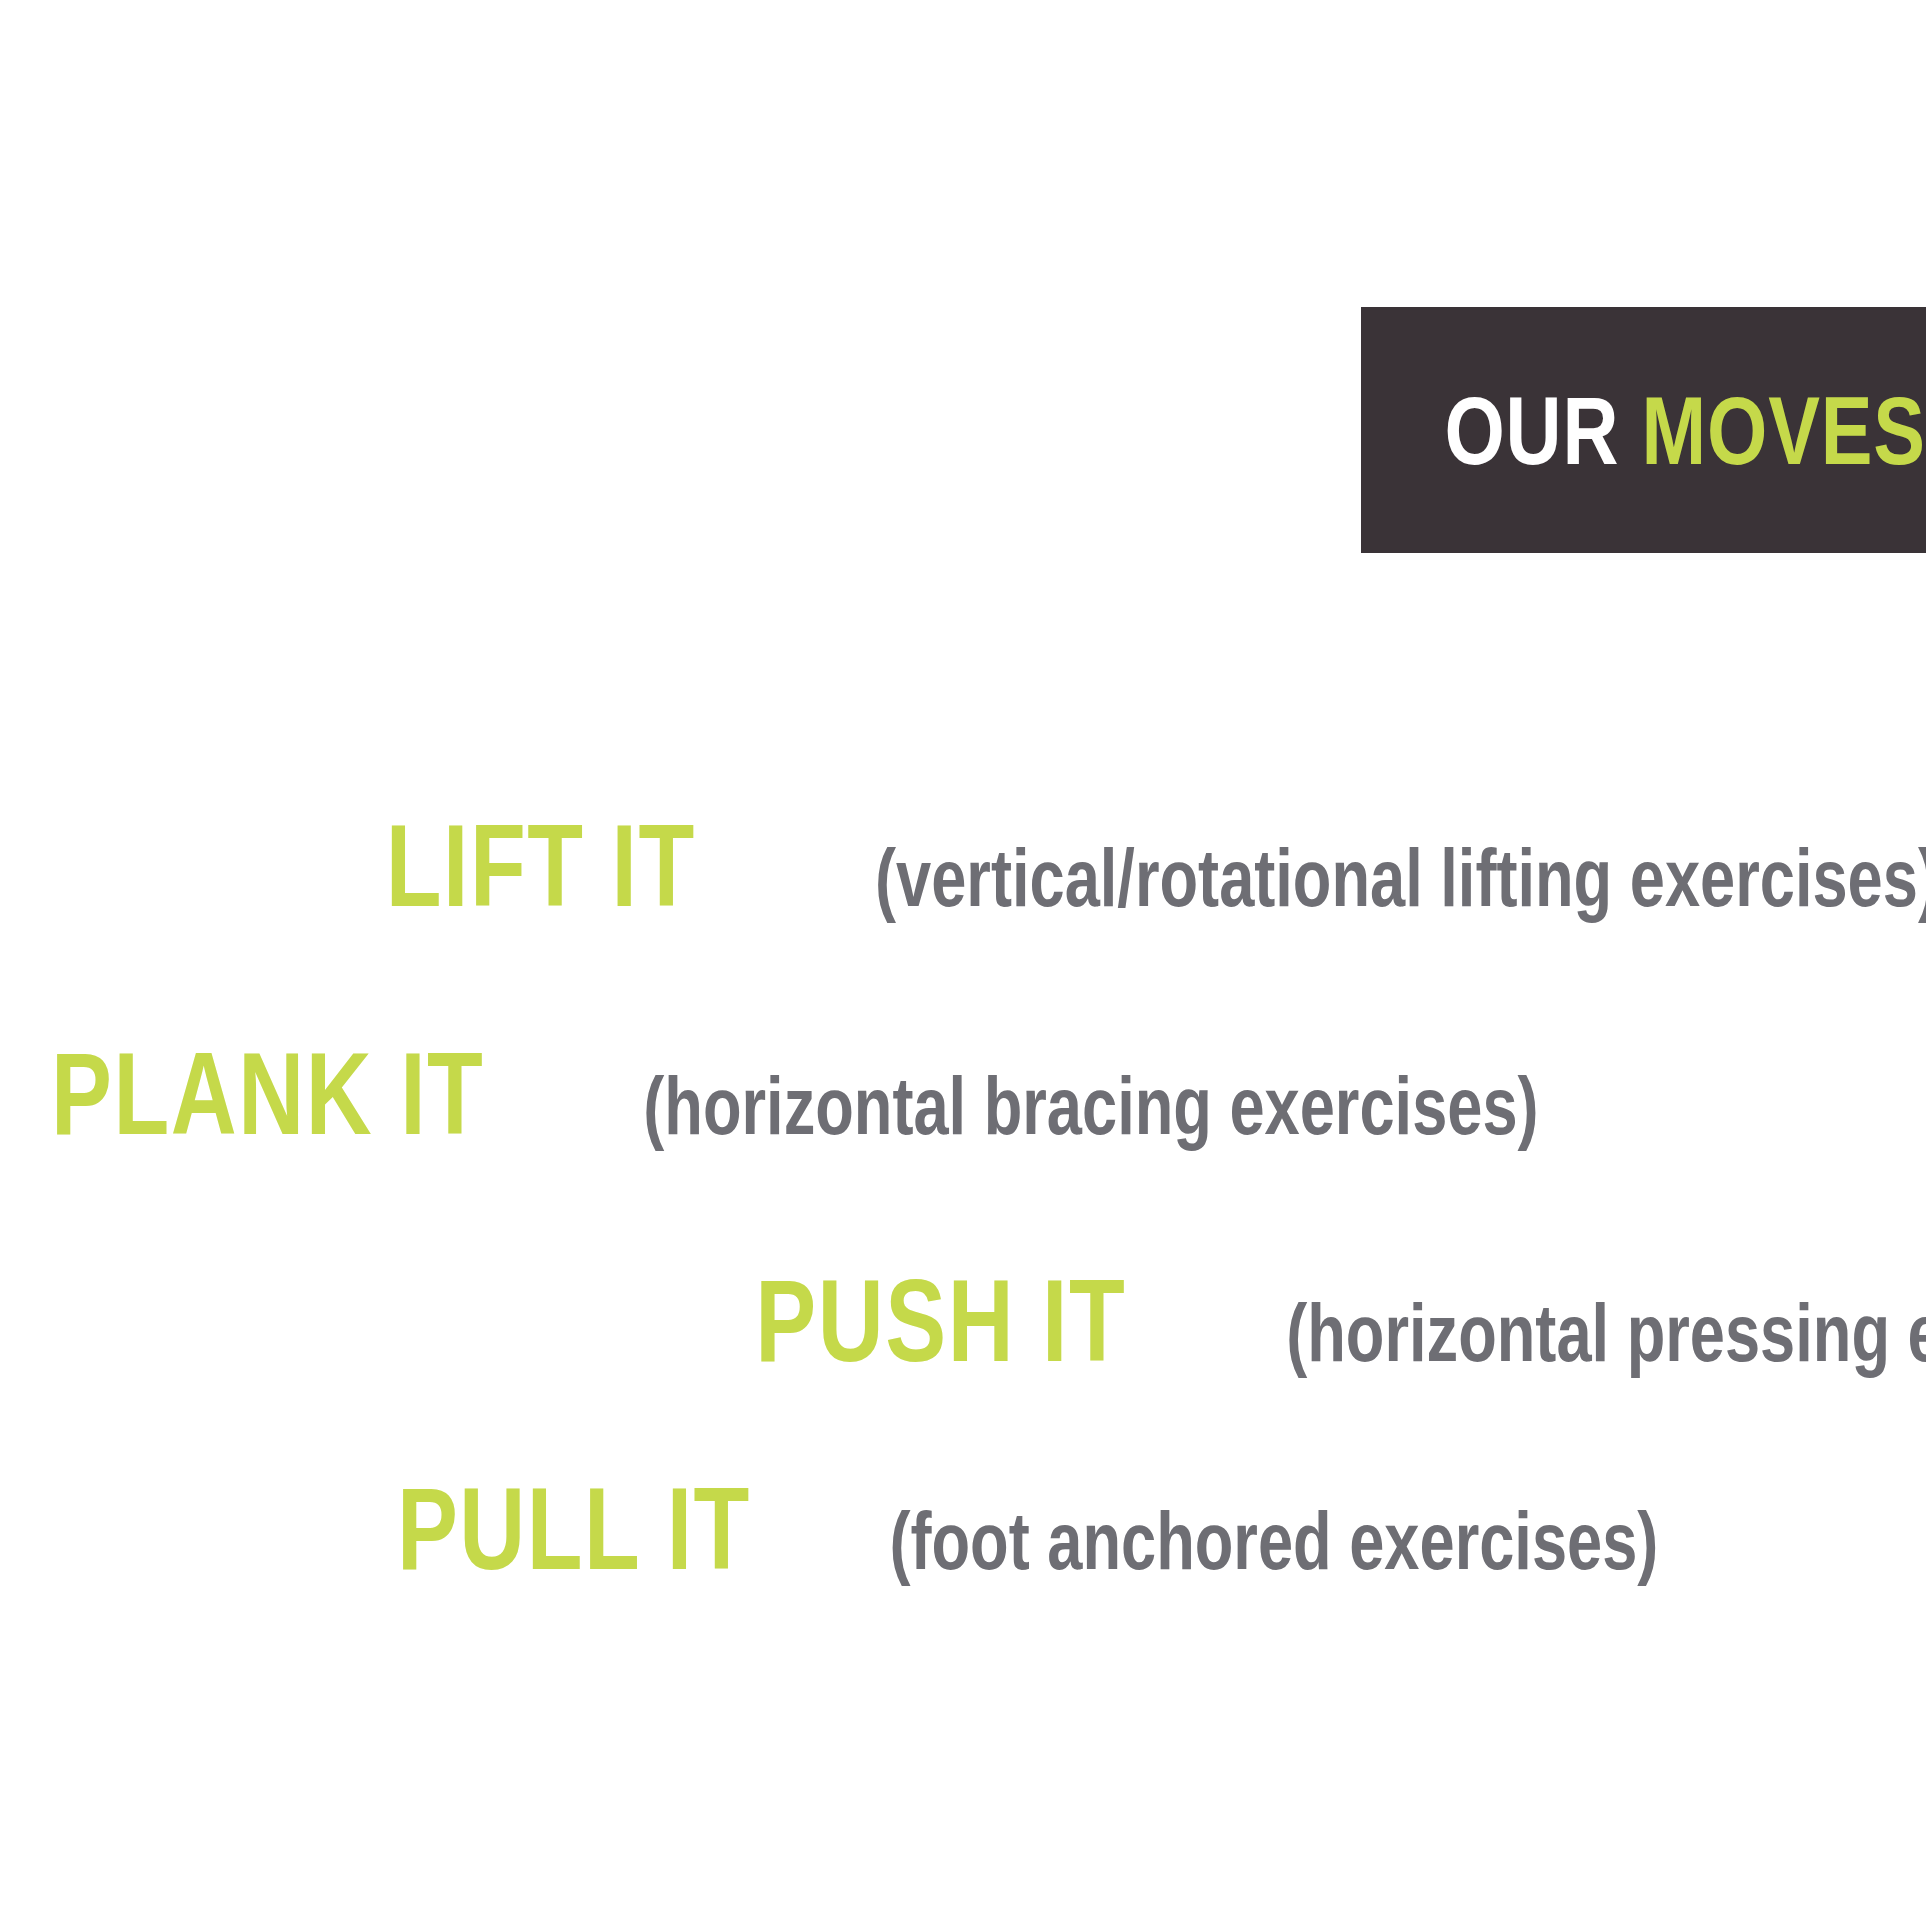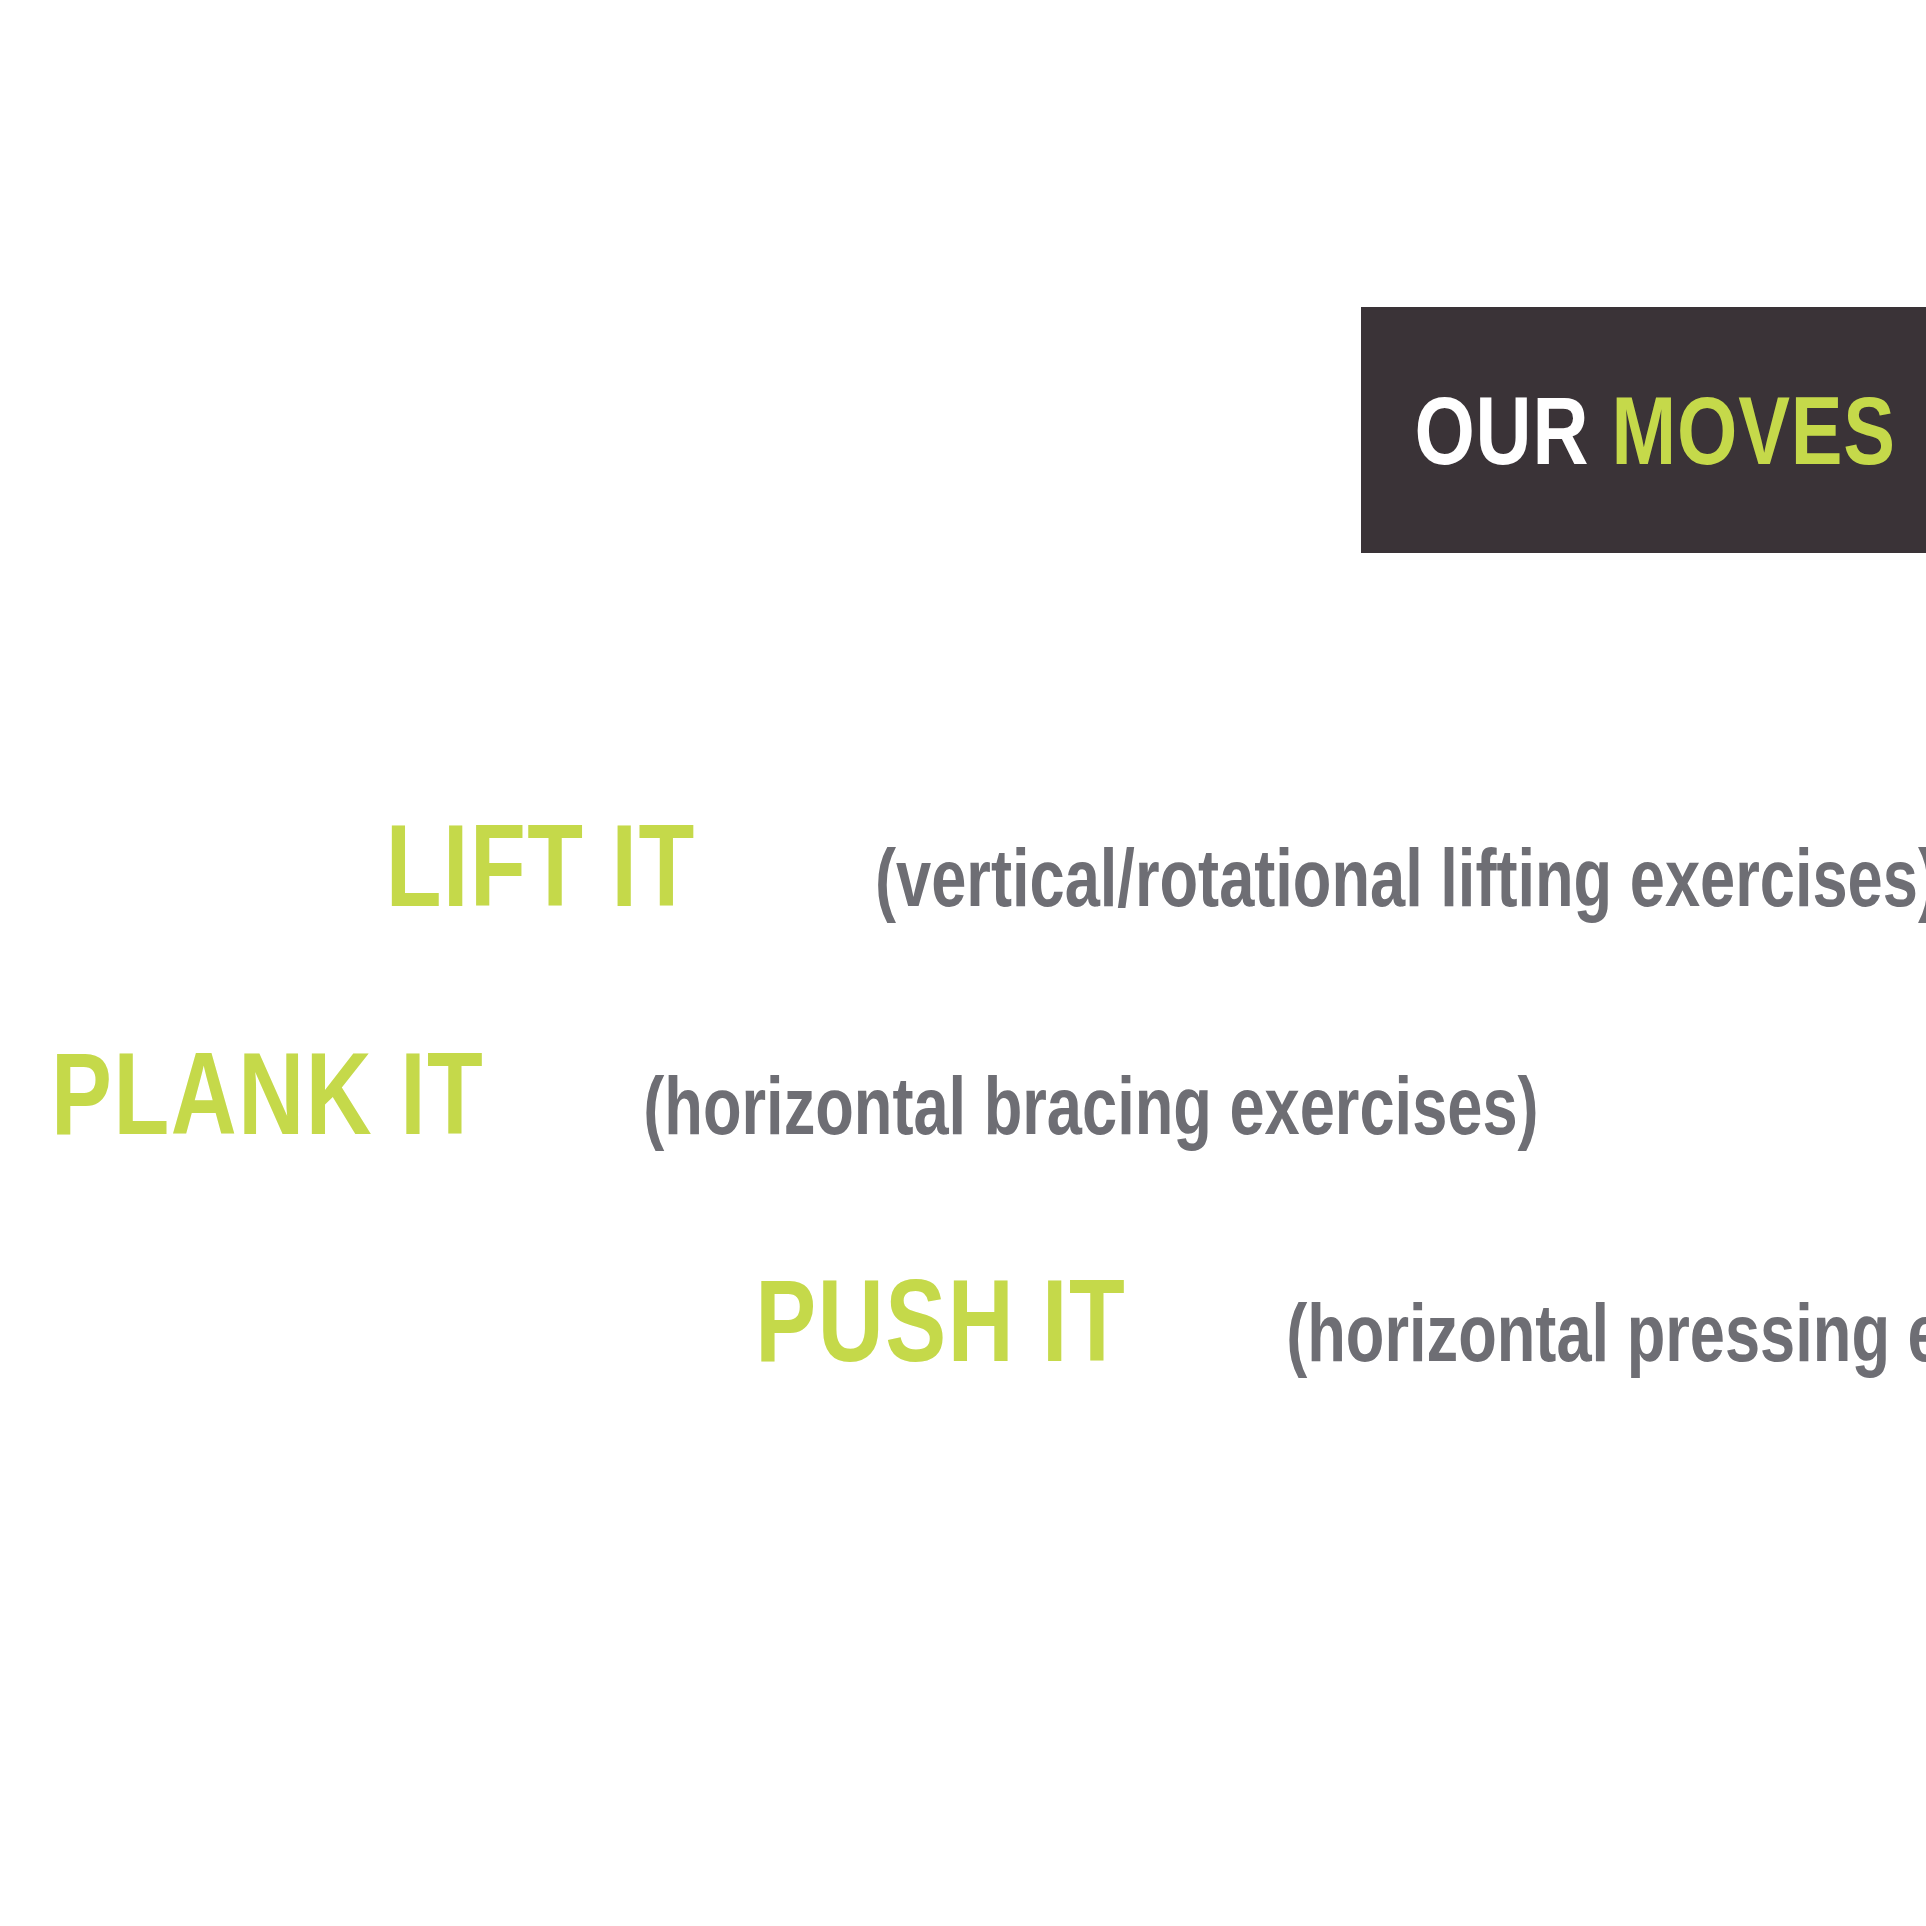--- a/index.html
+++ b/index.html
@@ -23,21 +23,20 @@
   #banner {
     position:absolute;
     left:1361px;
     top:307px;
     width:565px;          
     height:246px;
     background:#3a3337;
     display:flex;
     align-items:center;
     justify-content:flex-end;
-    padding-right:30px;
   }
 
   #banner-title {
     font-size:97px;
     font-weight:bold;
     letter-spacing:1px;
     line-height:1;
     white-space:nowrap;
     transform:scaleX(0.80);
     transform-origin:right center;
@@ -102,15 +101,19 @@
   <div class="move-row" id="row-plank">
     <span class="move-name">PLANK IT</span>
     <span class="move-desc">(horizontal bracing exercises)</span>
   </div>
 
   <div class="move-row" id="row-push">
     <span class="move-name">PUSH IT</span>
     <span class="move-desc">(horizontal pressing exercises)</span>
   </div>
 
+  <div class="move-row" id="row-pull">
+    <span class="move-name">PULL IT</span>
+    <span class="move-desc">(foot anchored exercises)</span>
+  </div>
 
 </div>
 
 
 </body></html>

